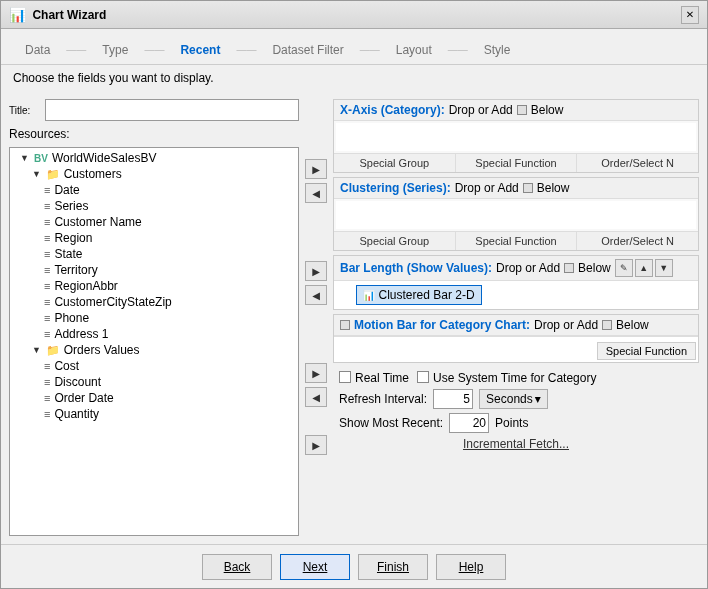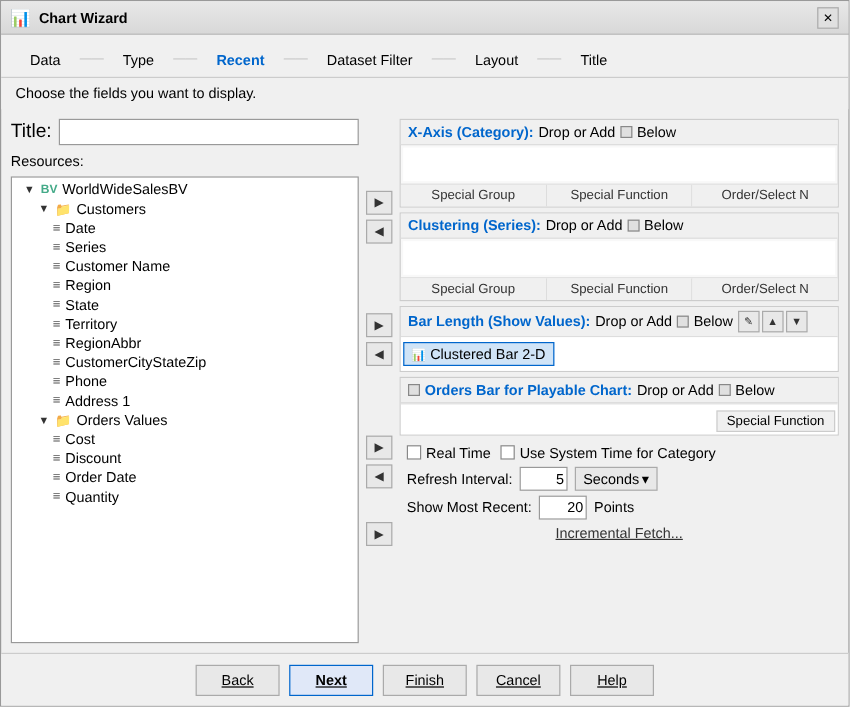--- a/index.html
+++ b/index.html
@@ -4,28 +4,28 @@
   <style>
     * { box-sizing: border-box; margin: 0; padding: 0; font-family: 'Segoe UI', Tahoma, Arial, sans-serif; font-size: 12px; }
     body { background: #f0f0f0; display: flex; justify-content: center; align-items: center; min-height: 100vh; }
     .window { width: 708px; height: 589px; background: #f0f0f0; border: 1px solid #999; box-shadow: 2px 2px 8px rgba(0,0,0,0.3); display: flex; flex-direction: column; }
     .title-bar { background: linear-gradient(to bottom, #e8e8e8, #d8d8d8); border-bottom: 1px solid #aaa; padding: 5px 8px; display: flex; align-items: center; justify-content: space-between; height: 28px; }
     .title-bar-left { display: flex; align-items: center; gap: 6px; }
     .title-icon { color: #4a7; font-size: 14px; }
     .title-text { font-size: 12px; font-weight: bold; color: #000; }
     .close-btn { width: 18px; height: 18px; background: #e0e0e0; border: 1px solid #aaa; cursor: pointer; display: flex; align-items: center; justify-content: center; font-size: 10px; }
     .wizard-tabs { display: flex; align-items: center; padding: 6px 12px 0; gap: 0; border-bottom: 1px solid #ccc; background: #f0f0f0; height: 36px; }
-    .wizard-tab { padding: 4px 12px; font-size: 12px; color: #000000; position: relative; }
+    .wizard-tab { padding: 4px 12px; font-size: 12px; color: #737373; position: relative; }
     .wizard-tab.active { color: #0066cc; font-weight: bold; }
     .wizard-tab-separator { color: #bbb; margin: 0 4px; font-size: 10px; }
     .subtitle { padding: 6px 12px; font-size: 12px; color: #000; background: #f0f0f0; }
     .main-content { display: flex; flex: 1; padding: 8px; gap: 6px; overflow: hidden; }
     .left-panel { width: 290px; display: flex; flex-direction: column; gap: 6px; }
     .title-row { display: flex; align-items: center; gap: 6px; }
-    .title-label { font-size: 16px; min-width: 30px; text-align: center; }
+    .title-label { font-size: 10px; min-width: 30px; }
     .title-input { flex: 1; height: 22px; border: 1px solid #999; background: white; padding: 2px 4px; }
     .tree-container { border: 1px solid #999; background: white; flex: 1; overflow: hidden; position: relative; }
     .tree-scroll { overflow-y: auto; height: 100%; padding: 2px; }
     .tree-scroll::-webkit-scrollbar { width: 14px; }
     .tree-scroll::-webkit-scrollbar-track { background: #f0f0f0; border-left: 1px solid #ccc; }
     .tree-scroll::-webkit-scrollbar-thumb { background: #c0c0c0; border: 1px solid #aaa; }
     .tree-item { display: flex; align-items: center; gap: 2px; padding: 1px 2px; cursor: pointer; white-space: nowrap; }
     .tree-indent-1 { padding-left: 8px; }
     .tree-indent-2 { padding-left: 20px; }
     .tree-indent-3 { padding-left: 32px; }
@@ -50,21 +50,21 @@
     .realtime-section { padding: 4px 6px; display: flex; flex-direction: column; gap: 4px; }
     .realtime-row { display: flex; align-items: center; gap: 8px; }
     .checkbox-label { display: flex; gap: 4px; cursor: pointer; }
     .checkbox { width: 12px; height: 12px; border: 1px solid #888; background: white; display: inline-block; }
     .refresh-row { display: flex; align-items: center; gap: 6px; }
     .refresh-input { width: 40px; height: 20px; border: 1px solid #999; background: white; text-align: right; padding-right: 2px; }
     .dropdown-btn { height: 20px; background: #e8e8e8; border: 1px solid #aaa; cursor: pointer; padding: 0 6px; display: flex; align-items: center; gap: 2px; font-size: 11px; justify-content: center; }
     .incremental-link { color: #333; text-decoration: underline; cursor: pointer; font-size: 12px; text-align: center; }
     .footer { border-top: 1px solid #ccc; padding: 8px 12px; display: flex; justify-content: center; gap: 8px; background: #f0f0f0; height: 44px; align-items: center; }
     .footer-btn { min-width: 70px; height: 26px; background: #e8e8e8; border: 1px solid #aaa; cursor: pointer; font-size: 12px; display: flex; align-items: center; justify-content: center; text-decoration: underline; padding: 0 12px; }
-    .footer-btn.primary { background: #e0e8f8; border-color: #0066cc; font-weight: bold; }
+    .footer-btn.primary { background: #e0e8f8; border-color: #0066cc; font-weight: normal; }
     .special-function-btn { font-size: 11px; padding: 2px 8px; background: #f0f0f0; border: 1px solid #ccc; cursor: pointer; align-self: flex-end; margin: 2px; }
   </style>
 </head>
 <body>
 
 <div class="window">
 
   <div class="title-bar">
     <div class="title-bar-left">
       <span class="title-icon">📊</span>
@@ -77,21 +77,21 @@
     <span class="wizard-tab">Data</span>
     <span class="wizard-tab-separator">——</span>
     <span class="wizard-tab">Type</span>
     <span class="wizard-tab-separator">——</span>
     <span class="wizard-tab active">Recent</span>
     <span class="wizard-tab-separator">——</span>
     <span class="wizard-tab">Dataset Filter</span>
     <span class="wizard-tab-separator">——</span>
     <span class="wizard-tab">Layout</span>
     <span class="wizard-tab-separator">——</span>
-    <span class="wizard-tab">Title</span>
+    <span class="wizard-tab">Style</span>
   </div>
 
   <div class="subtitle">
     <span>Choose the fields you want to display.</span>
   </div>
 
   <div class="main-content">
 
     <div class="left-panel">
       <div class="title-row">
@@ -232,32 +232,32 @@
             <span>Drop or Add</span>
             <span class="drop-checkbox"></span>
             <span>Below</span>
           </div>
           <div style="display:flex;gap:2px;">
             <button class="icon-btn">✎</button>
             <button class="icon-btn">▲</button>
             <button class="icon-btn">▼</button>
           </div>
         </div>
-        <div style="padding:2px 0; background:white; min-height:28px;">
+        <div style="padding:2px 20px; background:white; min-height:28px;">
           <span class="bar-item">
             <span style="color:#4a8; font-size:10px;">📊</span>
             <span>Clustered Bar 2-D</span>
           </span>
         </div>
       </div>
 
       <div style="border:1px solid #ccc; background:#f8f8f8;">
         <div class="drop-header">
           <span class="drop-checkbox"></span>
-          <span class="blue">Orders Bar for Playable Chart:</span>
+          <span class="blue">Motion Bar for Category Chart:</span>
           <span>Drop or Add</span>
           <span class="drop-checkbox"></span>
           <span>Below</span>
         </div>
         <div style="display:flex; align-items:center; background:white; border-top:1px solid #ddd; min-height:26px;">
           <div style="flex:1;"></div>
           <button class="special-function-btn">Special Function</button>
         </div>
       </div>
 
@@ -289,16 +289,15 @@
           <span class="incremental-link">Incremental Fetch...</span>
         </div>
       </div>
     </div>
   </div>
 
   <div class="footer">
     <button class="footer-btn">Back</button>
     <button class="footer-btn primary">Next</button>
     <button class="footer-btn">Finish</button>
-    <button class="footer-btn">Cancel</button>
     <button class="footer-btn">Help</button>
   </div>
 </div>
 
 </body></html>

